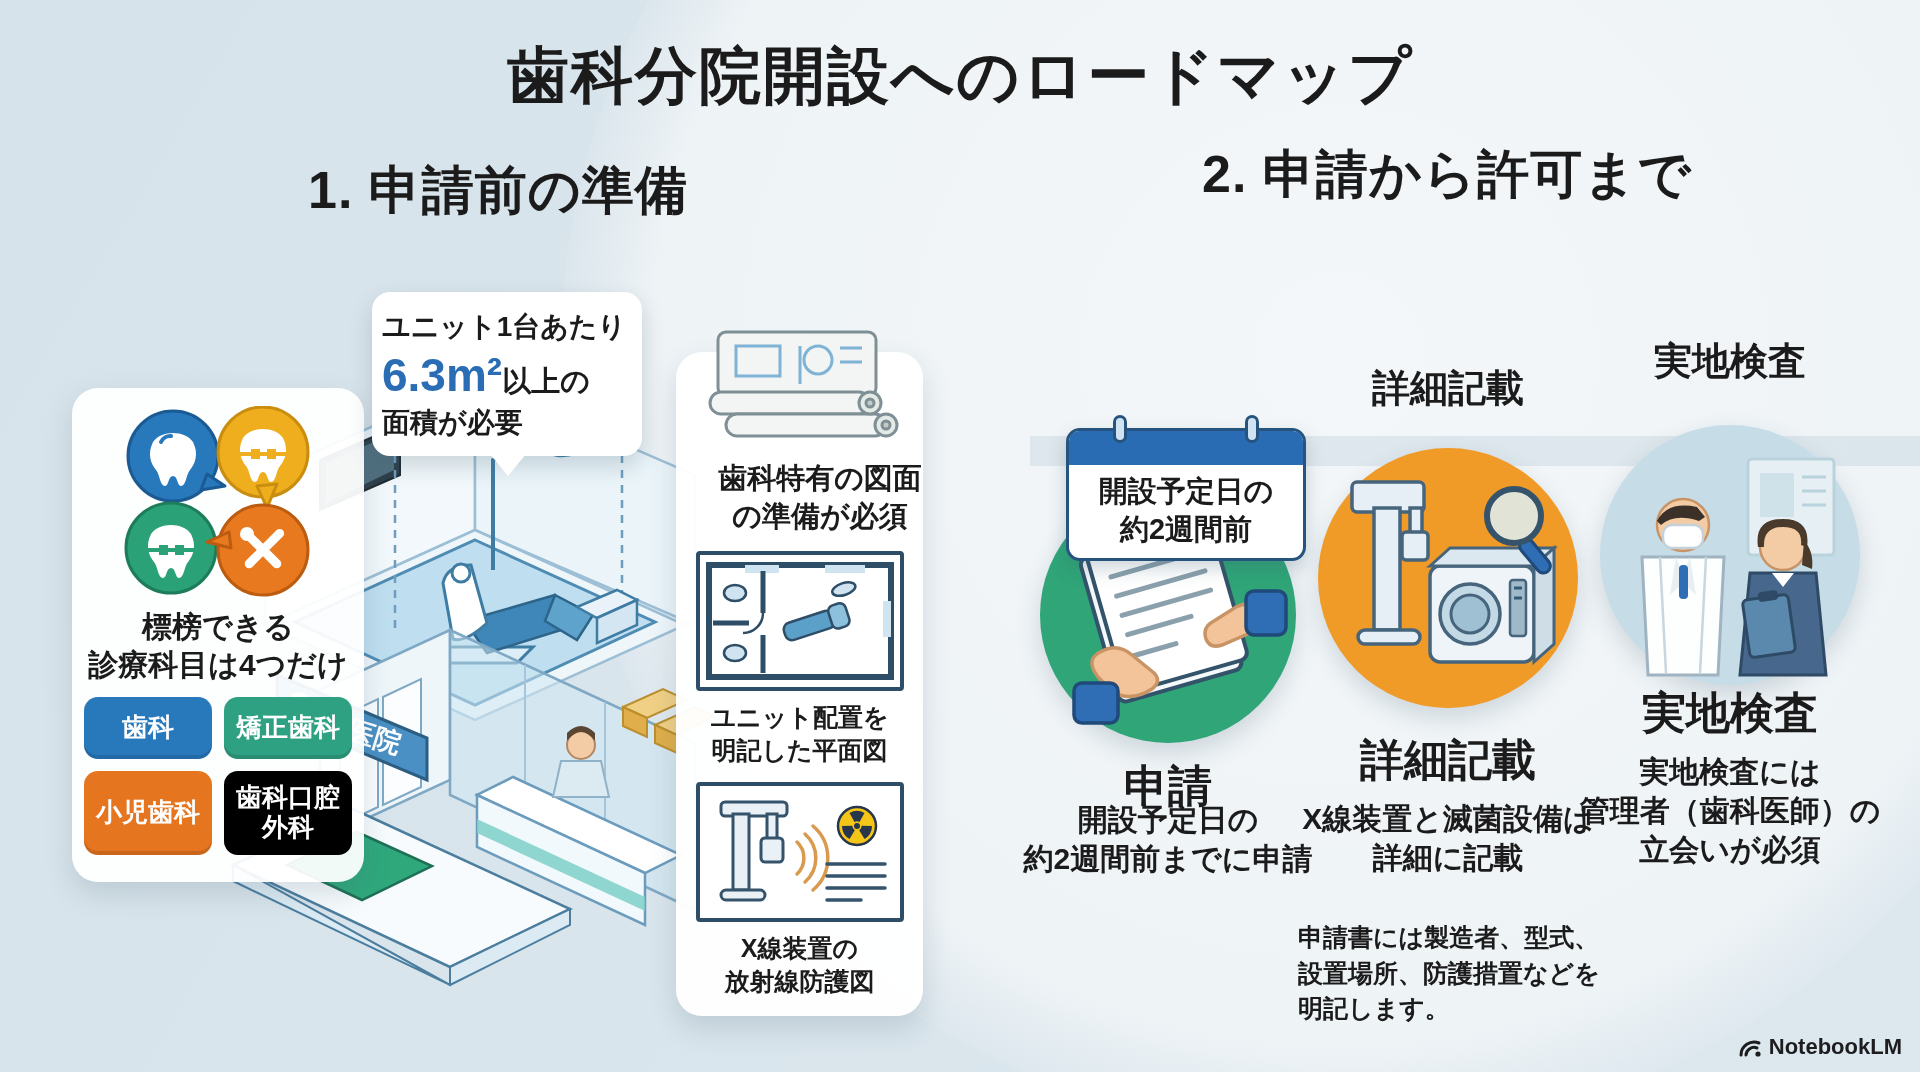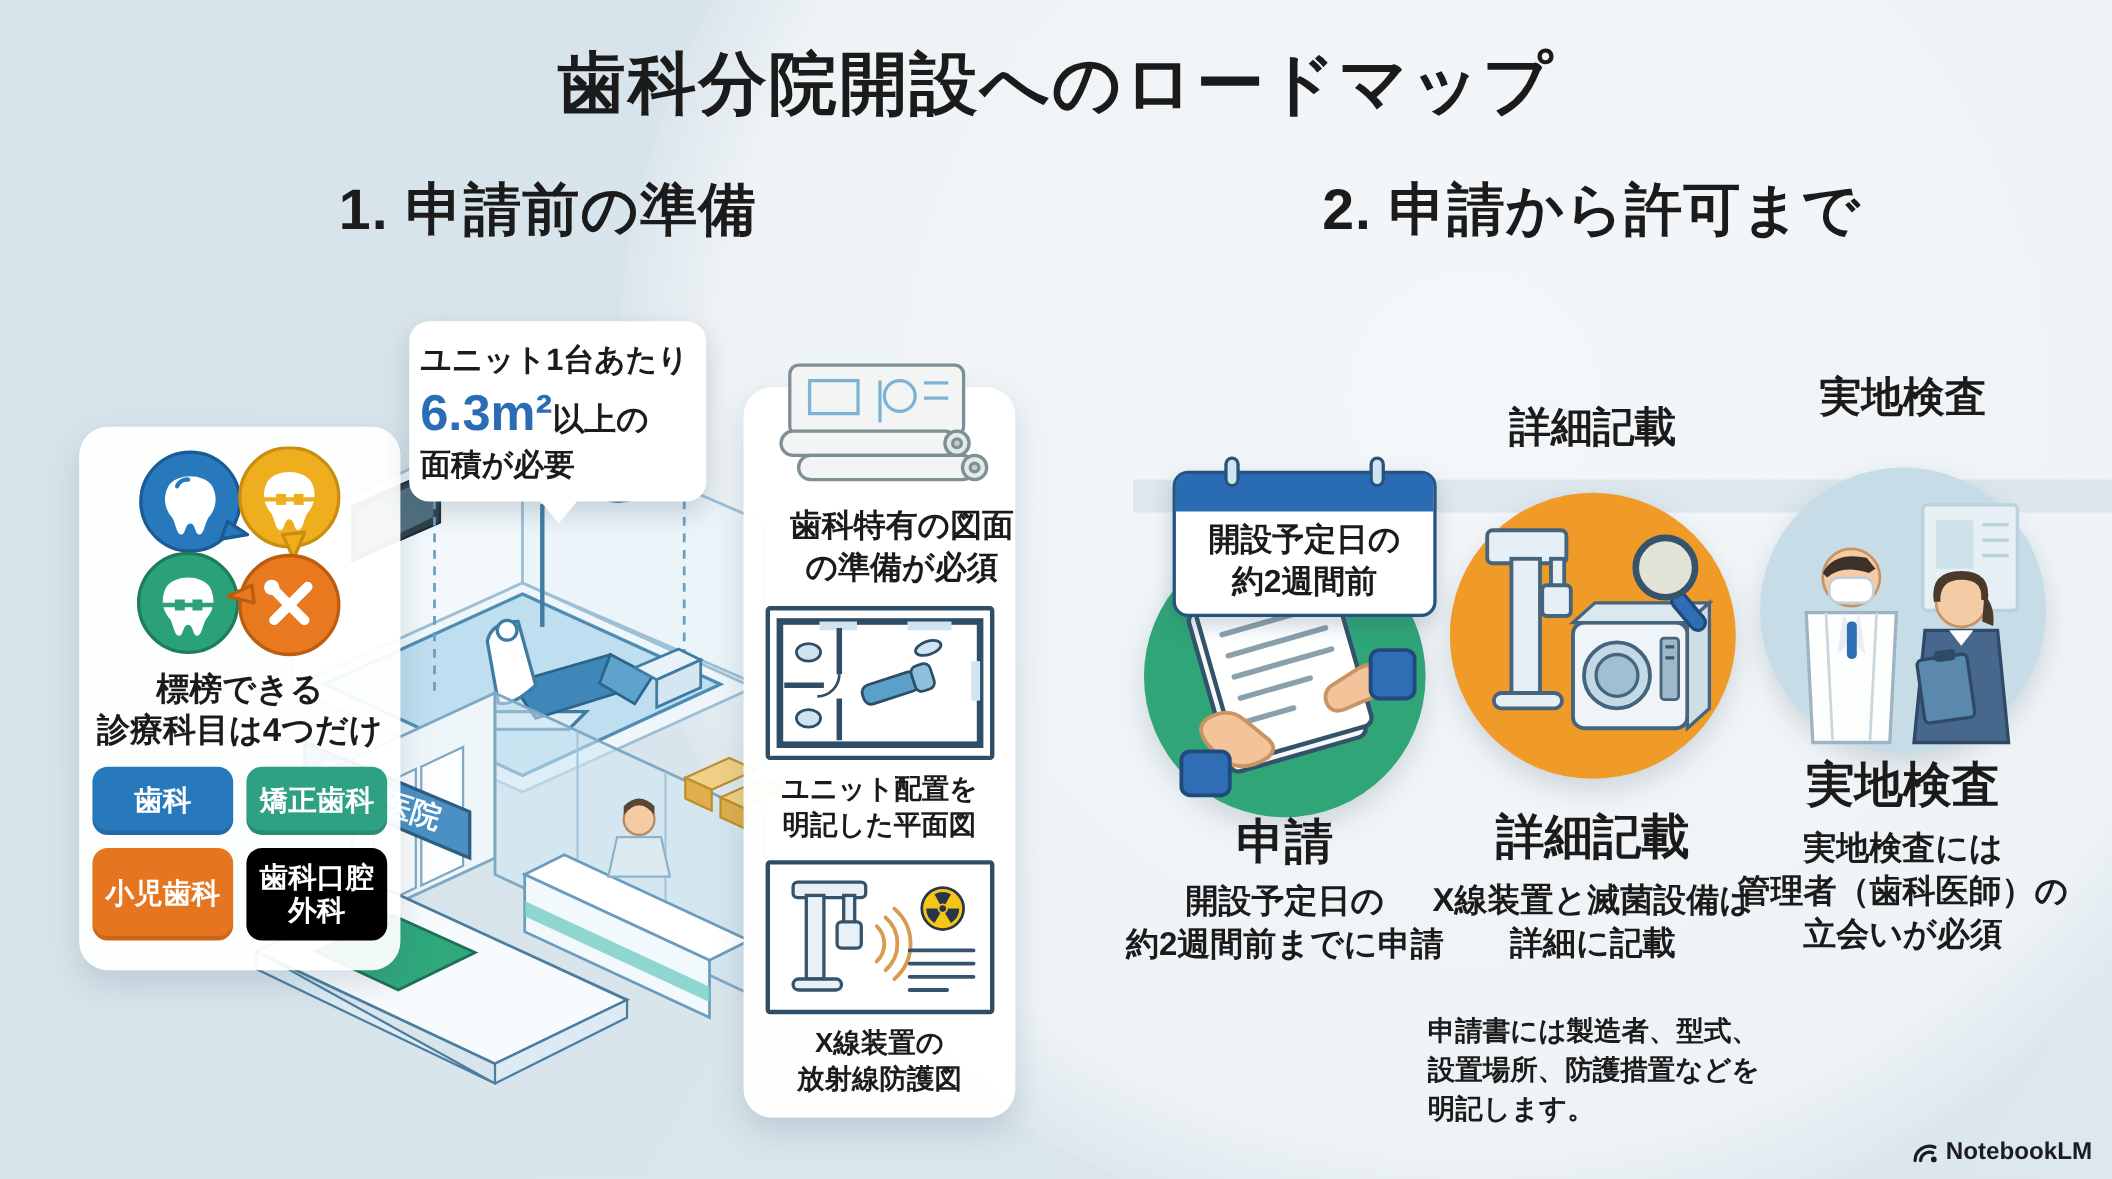--- a/index.html
+++ b/index.html
@@ -6,21 +6,21 @@
   body{font-family:"Liberation Sans","DejaVu Sans",sans-serif;background:#dde7ed;}
   .stage{position:relative;width:1920px;height:1072px;overflow:hidden;
          background:linear-gradient(120deg,#d7e3ea 0%,#dce7ee 100%);color:#1b1b1b;}
   .bg-circle{position:absolute;left:560px;top:-420px;width:1560px;height:1560px;border-radius:50%;
              background:radial-gradient(circle,#f4f7f9 0%,#eef3f6 62%,rgba(238,243,246,0) 72%);}
   .bg-band{position:absolute;left:1030px;top:436px;width:890px;height:30px;background:rgba(170,194,208,.28);}
   .title{position:absolute;left:0;top:34px;width:1920px;text-align:center;
          font-size:62px;font-weight:900;letter-spacing:2px;}
   .sec-head{position:absolute;font-size:52px;font-weight:900;letter-spacing:1px;white-space:nowrap;}
   .sec1{left:308px;top:156px;}
-  .sec2{left:1202px;top:156px;}
+  .sec2{left:1202px;top:140px;}
   .ml{white-space:pre-line;}
 
   
   .left-card{position:absolute;left:72px;top:388px;width:292px;height:494px;background:rgba(255,255,255,.94);
              border-radius:26px;box-shadow:0 12px 28px rgba(60,90,110,.18);z-index:6;
              display:flex;flex-direction:column;align-items:center;}
   .spec-icons{margin-top:18px;}
   .spec-caption{margin-top:6px;font-size:30px;font-weight:800;text-align:center;line-height:1.25;}
   .badges{margin-top:14px;display:grid;grid-template-columns:128px 128px;grid-template-rows:62px 84px;gap:12px;}
   .badge{border-radius:14px;display:flex;align-items:center;justify-content:center;text-align:center;
@@ -293,21 +293,21 @@
     </svg>
   </div>
   <div class="calendar">
     <div class="cal-top">
       <div class="cal-pin pin-l"></div>
       <div class="cal-pin pin-r"></div>
     </div>
     <div class="cal-text ml">開設予定日の
 約2週間前</div>
   </div>
-  <div class="step-title" style="left:1043px;top:736px;width:250px;font-family:Liberation Serif, serif;">申請</div>
+  <div class="step-title" style="left:1043px;top:757px;width:250px;font-family:Liberation Serif, serif;">申請</div>
   <div class="step-sub ml" style="left:1016px;top:800px;width:304px;">開設予定日の
 約2週間前までに申請</div>
 
   <div class="step-top-label" style="left:1323px;top:363px;width:250px;">詳細記載</div>
   <div class="step-circle c2" style="background-color: rgb(240, 154, 39);">
     <svg width="260" height="260" viewBox="0 0 260 260">
       <g fill="#e6eff5" stroke="#46657d" stroke-width="3.5">
         <rect x="34" y="34" width="72" height="30" rx="5"></rect>
         <rect x="56" y="60" width="26" height="122"></rect>
         <rect x="92" y="60" width="12" height="28"></rect>

